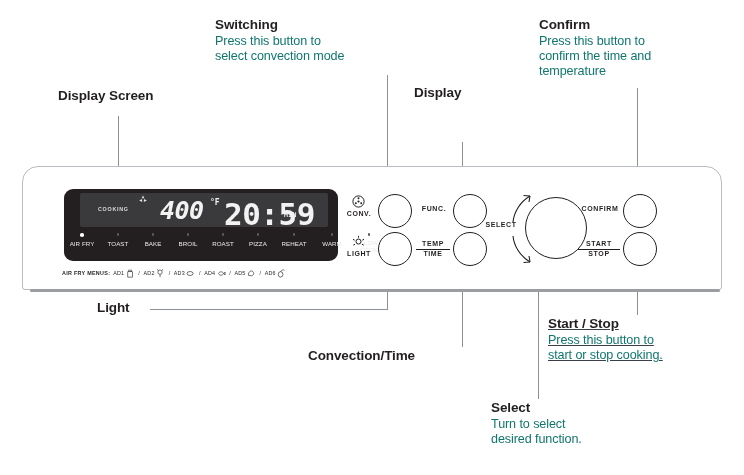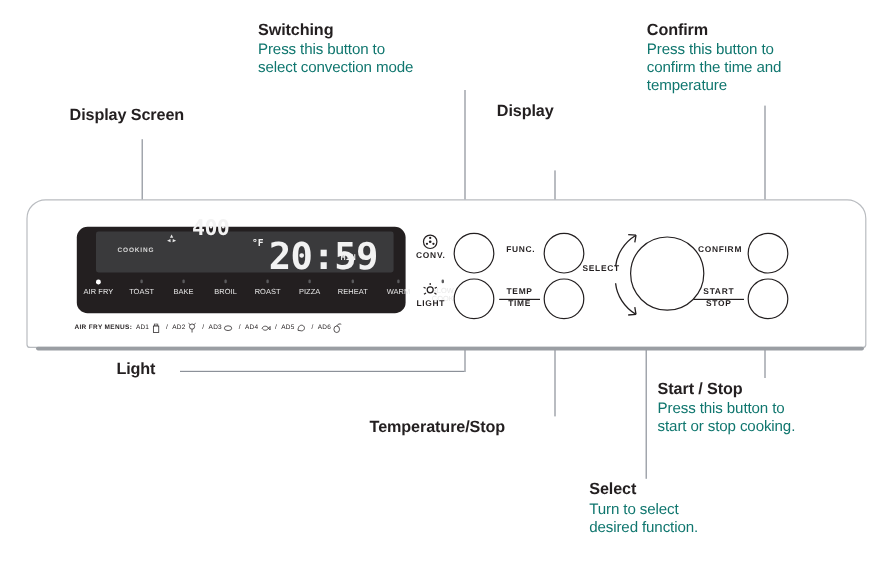--- a/index.html
+++ b/index.html
@@ -54,21 +54,21 @@
     font-size:5.4px;font-weight:bold;letter-spacing:0.7px;color:#d8d8d8;
   }
   .lcd-fan{
     position:absolute;left:138px;top:195px;width:10px;height:9px;
   }
   .seg{
     position:absolute;color:#f2f2f2;
     font-family:"DejaVu Sans Mono", monospace;
     font-weight:bold;
   }
-  #seg-temp{left:160px;top:180px;font-size:18px;letter-spacing:-0.5px;}
+  #seg-temp{left:160px;top:196px;font-size:25px;letter-spacing:-0.5px;font-style:italic;}
   #seg-degf{left:210px;top:198px;font-size:8px;font-weight:bold;}
   #seg-time{left:224px;top:196px;font-size:31px;letter-spacing:-0.5px;}
   #seg-min{left:284px;top:211px;font-size:6.5px;letter-spacing:0.3px;}
 
   
   #func-strip{
     position:absolute;left:64px;top:232px;width:274px;height:28px;
   }
   .fitem{
     position:absolute;text-align:center;
@@ -138,24 +138,24 @@
     <div class="body">Press this button to
 confirm the time and
 temperature</div>
   </div>
 
   <div class="callout" style="left:97px;top:300px;">
     <div class="title">Light</div>
   </div>
 
   <div class="callout" style="left:308px;top:348px;">
-    <div class="title">Temperature/Stop</div>
-  </div>
-
-  <div class="callout" style="left:548px;top:316px;">
+    <div class="title">Convection/Time</div>
+  </div>
+
+  <div class="callout" style="left:548px;top:316px;text-decoration:underline;">
     <div class="title">Start / Stop</div>
     <div class="body">Press this button to
 start or stop cooking.</div>
   </div>
 
   <div class="callout" style="left:491px;top:400px;">
     <div class="title">Select</div>
     <div class="body">Turn to select
 desired function.</div>
   </div>

